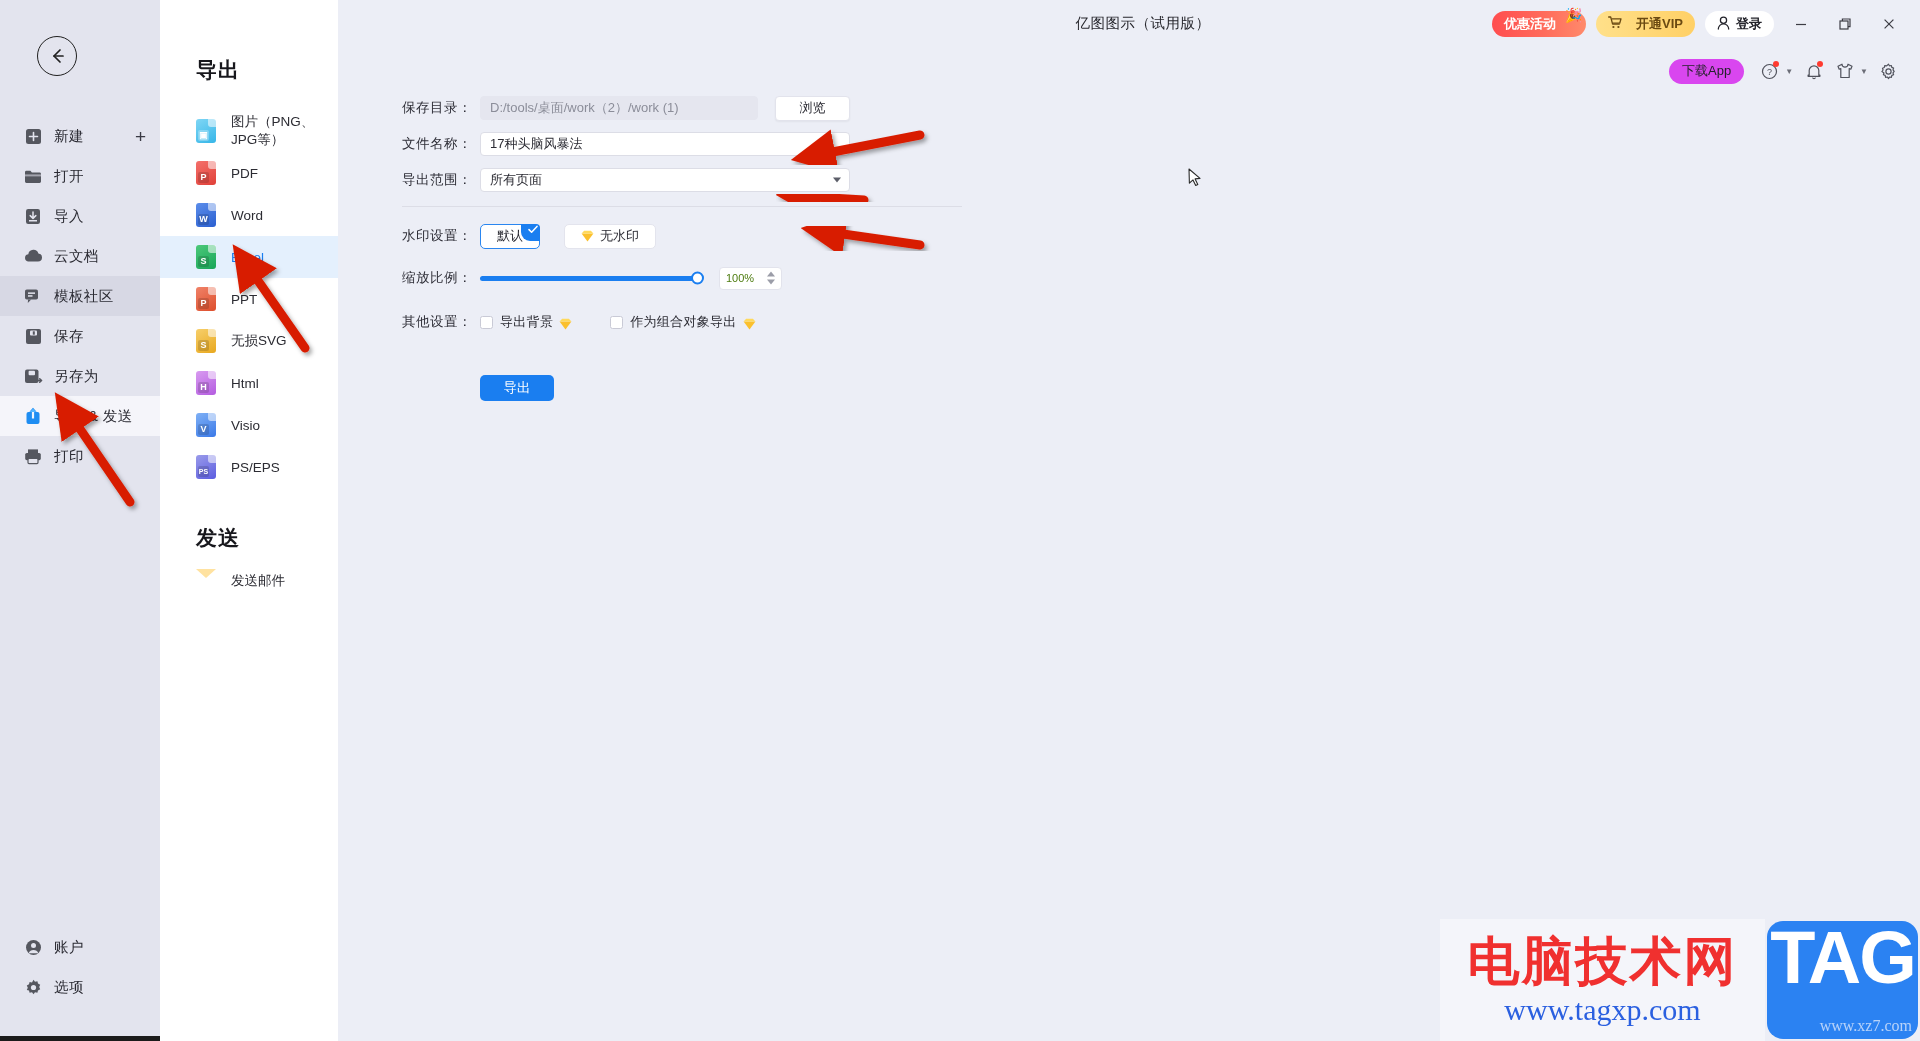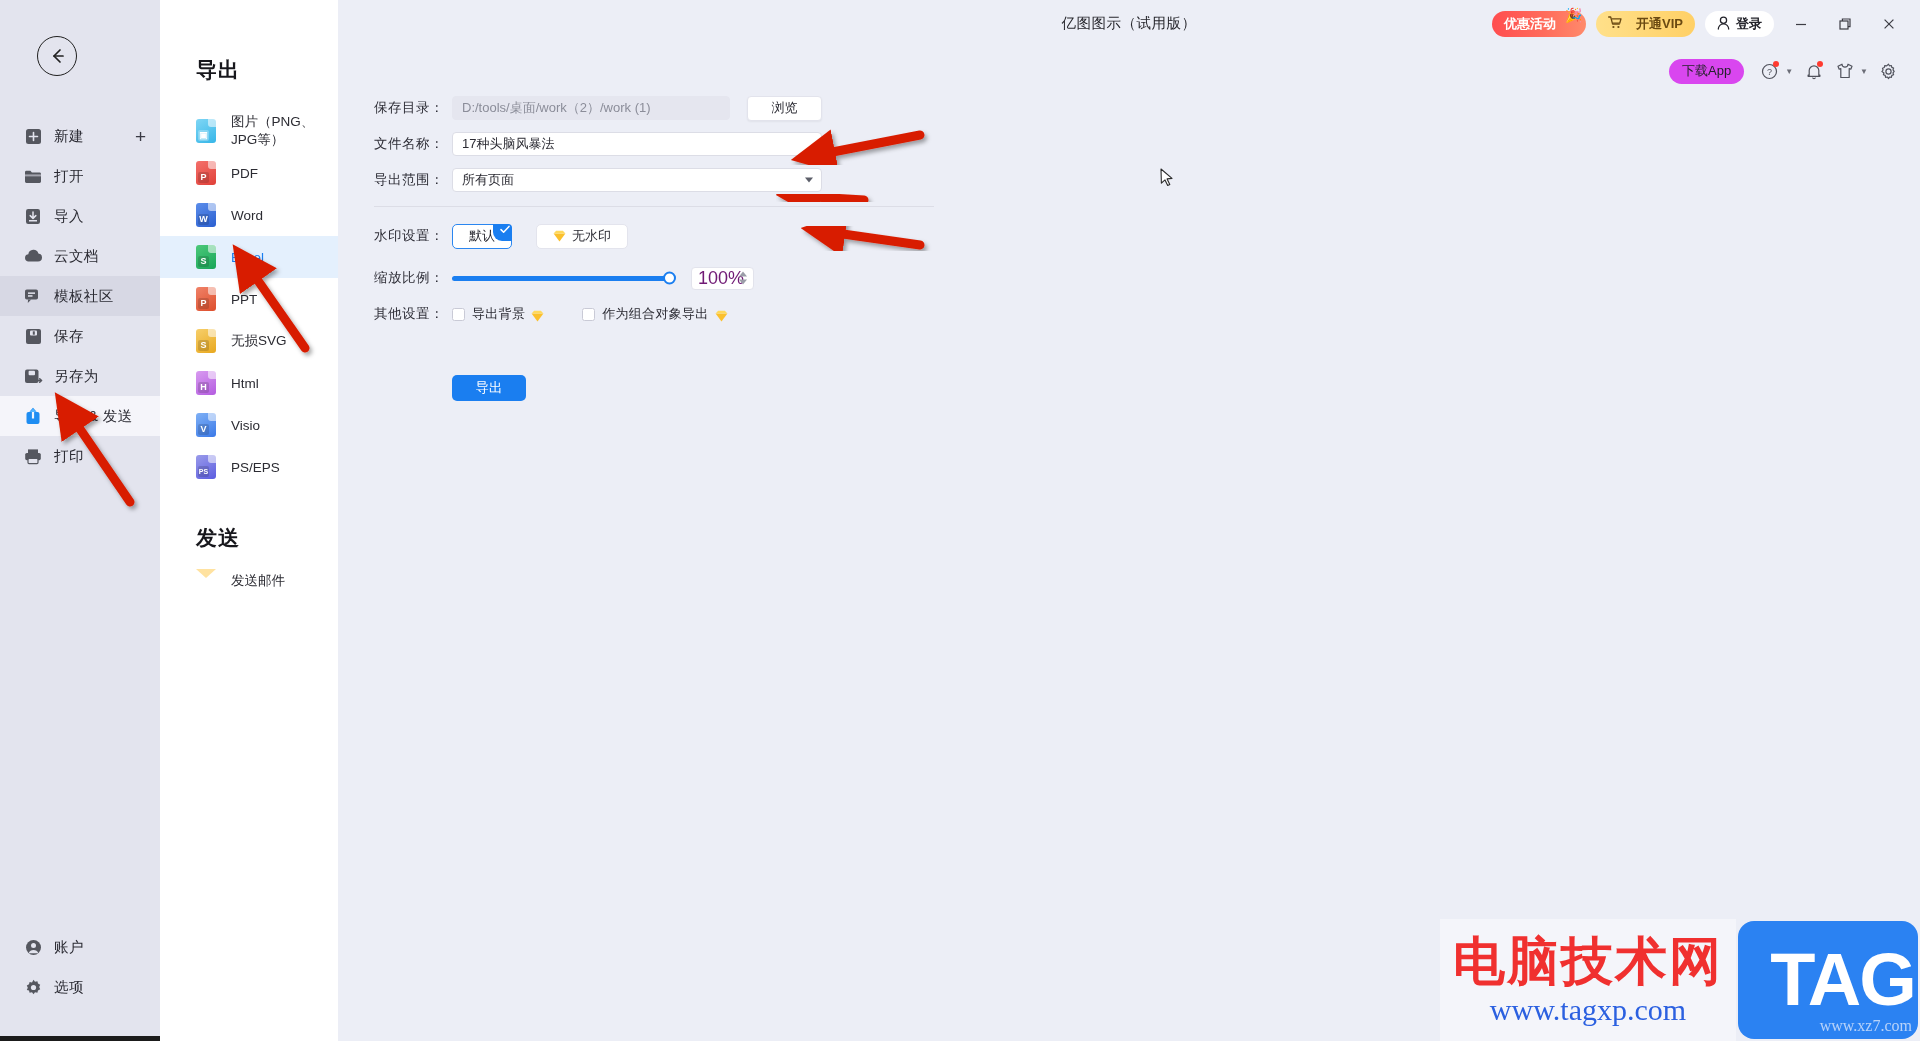--- a/index.html
+++ b/index.html
@@ -91,21 +91,21 @@
     width:21px;height:15px;border-radius:2px;background:#f7c95a;
     position:relative;overflow:hidden;
   }
   .mailico:after{
     content:"";position:absolute;left:0;top:0;
     border-left:10.5px solid transparent;border-right:10.5px solid transparent;
     border-top:9px solid #ffe2a0;
   }
 
   
-  .main{flex:1;height:931px;background:#eceef6;position:relative;}
+  .main{flex:1;height:931px;background:#eceef6;position:relative;margin-left:28px;}
   .titlebar{
     position:absolute;left:0;right:0;top:0;height:48px;
     display:flex;align-items:center;
   }
   .apptitle{
     position:absolute;left:0;right:0;top:14px;text-align:center;
     font-size:14.5px;color:#26262c;letter-spacing:.5px;
   }
   .tr-group{position:absolute;right:14px;top:11px;display:flex;align-items:center;gap:10px;}
   .pill{
@@ -196,31 +196,31 @@
     flex:0 0 217px;height:5px;border-radius:3px;background:#1a7ef0;position:relative;
   }
   .knob{
     position:absolute;right:-7px;top:50%;transform:translateY(-50%);
     width:13px;height:13px;border-radius:50%;background:#fff;border:2.2px solid #1a7ef0;
     box-sizing:border-box;cursor:pointer;
   }
   .spin{
     margin-left:22px;width:63px;height:23px;border-radius:4px;background:#fff;
     border:1px solid #e2e3ec;display:flex;align-items:center;
-    font-size:18px;color:#701a75;padding:0 6px;position:relative;box-sizing:border-box;
+    font-size:11px;color:#4d7c0f;padding:0 6px;position:relative;box-sizing:border-box;
   }
   .spin .arrows{
     position:absolute;right:6px;top:50%;transform:translateY(-50%);
     display:flex;flex-direction:column;gap:3px;
   }
   .spin .ar{width:0;height:0;border-left:4px solid transparent;border-right:4px solid transparent;}
   .spin .up{border-bottom:5px solid #9b9da8;}
   .spin .dn{border-top:5px solid #9b9da8;}
 
-  .other-row{display:flex;align-items:flex-start;height:26px;}
+  .other-row{display:flex;align-items:flex-end;height:26px;}
   .cb{
     width:13px;height:13px;border-radius:2.5px;border:1px solid #c9cad6;background:#fff;
     margin-right:7px;flex:0 0 13px;cursor:pointer;box-sizing:border-box;
   }
   .cb-label{font-size:13px;color:#2b2b33;margin-right:6px;letter-spacing:.3px;}
   .cb-group{display:flex;align-items:center;margin-right:32px;}
 
   .export-btn{
     margin-top:44px;margin-left:0;width:74px;height:26px;border-radius:5px;
     background:#1a7ef0;color:#fff;font-size:13.5px;
@@ -245,21 +245,21 @@
   .wm-cn{
     font-size:52px;font-weight:bold;color:#f0302f;letter-spacing:2px;line-height:1;
     font-family:"DejaVu Sans","Liberation Sans",sans-serif;
   }
   .wm-url{
     font-size:30px;color:#2b60e0;letter-spacing:0px;line-height:1.1;margin-top:6px;
     font-family:"Liberation Serif","DejaVu Serif",serif;
   }
   .wm-right{
     width:151px;background:#2b82f2;border-radius:16px;margin:2px;
-    display:flex;align-items:center;justify-content:center;position:relative;padding-left:29px;
+    display:flex;justify-content:center;position:relative;
   }
   .wm-tag{
     font-size:74px;font-weight:bold;color:#fff;letter-spacing:-2px;line-height:1;
     font-family:"Liberation Sans",sans-serif;
   }
   .wm-sub{
     position:absolute;bottom:4px;right:6px;font-size:16px;color:#cfe0fb;
     font-family:"Liberation Serif",serif;opacity:.85;
   }
   .screen-edge{position:absolute;left:0;bottom:0;width:160px;height:5px;background:#1b1b1b;}

